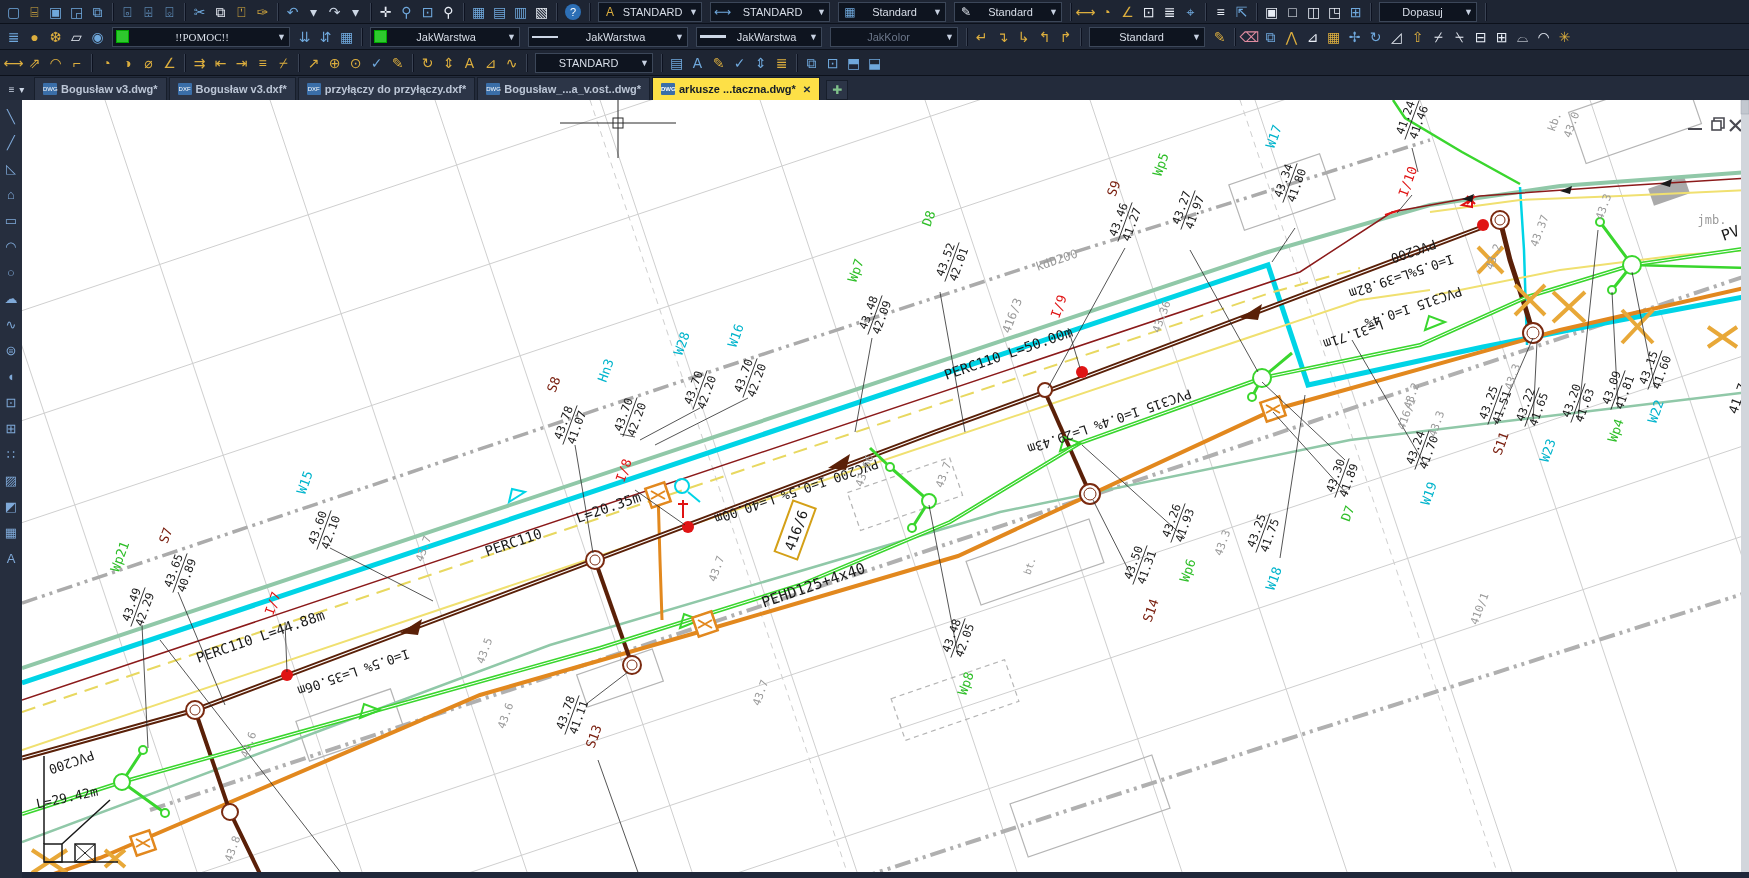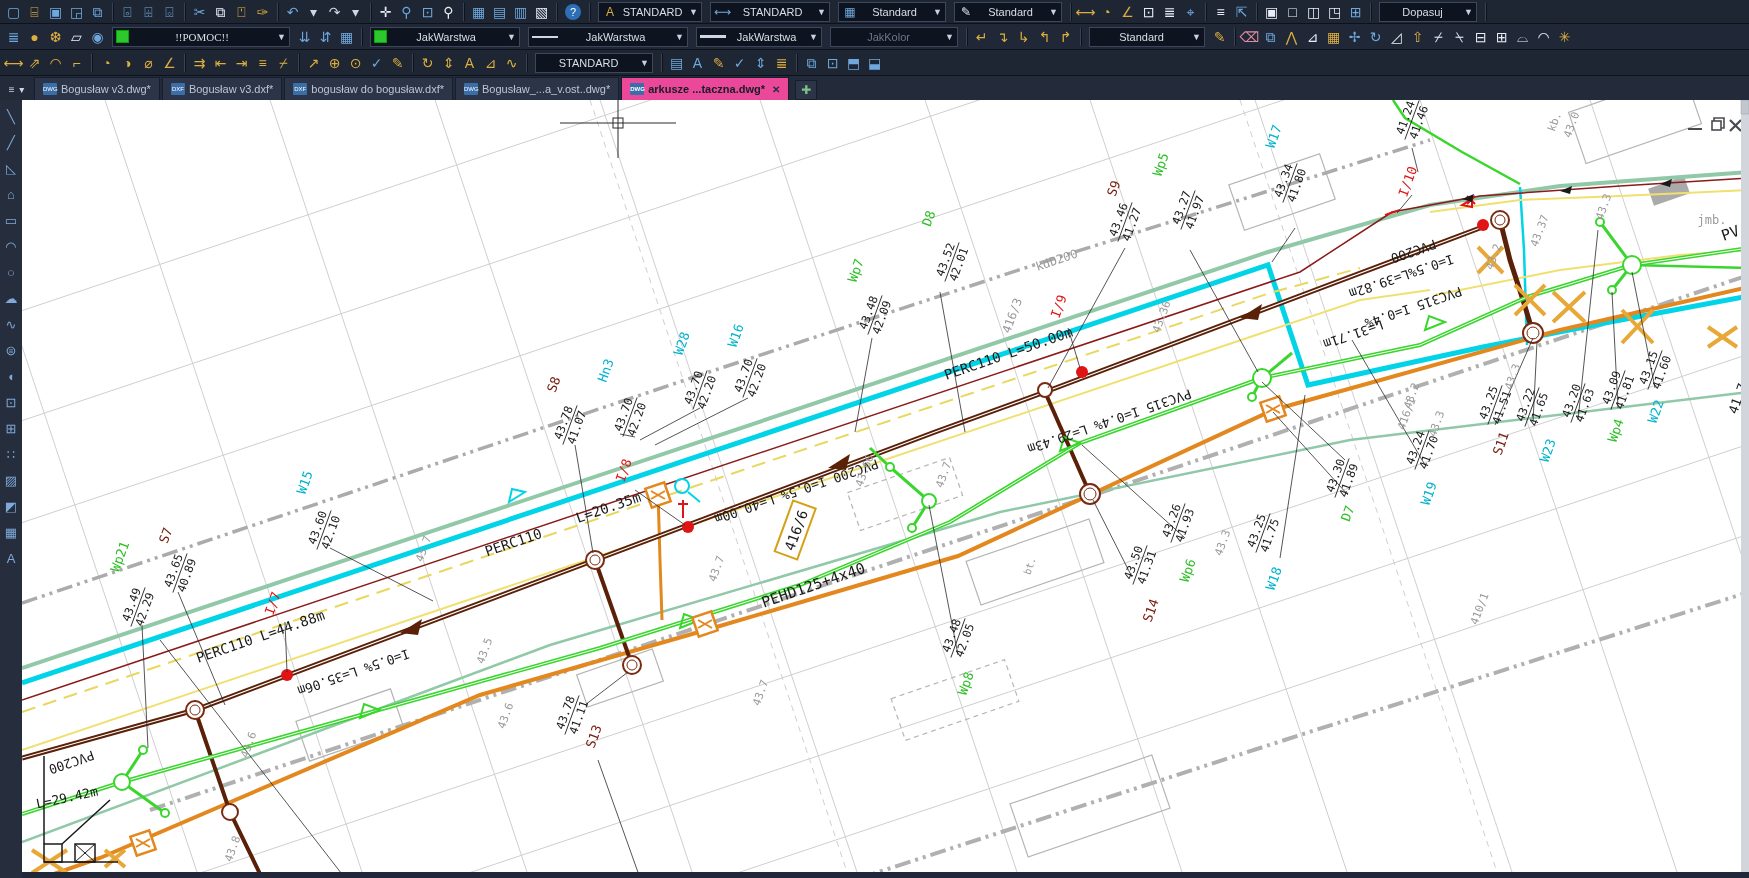--- a/index.html
+++ b/index.html
@@ -19,23 +19,23 @@
   .combo .caret{color:#c8d2e2;font-size:9px;padding-left:2px;}
   .combo .cicon{font-size:12px;width:16px;text-align:center;}
   .combo.dis .cval{color:#6b7689;}
   .sw{display:inline-block;width:11px;height:11px;background:#2ec82e;border:1px solid #0a0;flex:0 0 auto;}
   .lnsw{display:inline-block;width:26px;height:2px;background:#cdd7e6;flex:0 0 auto;}
   .lnsw.thick{height:3px;}
   
   #tabbar{height:24px;background:#232b3b;display:flex;align-items:flex-end;border-bottom:1px solid #0c111b;}
   .tbmenu{width:34px;height:22px;display:flex;align-items:center;justify-content:center;color:#cdd7e6;font-size:10px;letter-spacing:1px;}
   .tab{height:22px;display:flex;align-items:center;background:#2c3547;color:#bcc6d6;font-size:11px;padding:0 8px;margin-right:2px;border:1px solid #171e2b;border-bottom:none;max-width:210px;cursor:default;}
-  .tab.active{background:#ec4899;color:#131c28;font-weight:bold;}
+  .tab.active{background:#fde047;color:#131c28;font-weight:bold;}
   .tab .fic{display:inline-block;width:14px;height:12px;background:#3a6ea8;color:#fff;font-size:6px;line-height:12px;text-align:center;margin-right:4px;border-radius:1px;flex:0 0 auto;}
-  .tab .tx{overflow:hidden;text-overflow:ellipsis;white-space:nowrap;}
+  .tab .tx{overflow:hidden;text-overflow:ellipsis;white-space:nowrap;font-weight:bold;}
   .tab .cls{margin-left:7px;font-size:10px;color:#22303e;font-weight:bold;}
   .newtab{width:20px;height:18px;background:#2c3547;color:#7fc08a;text-align:center;line-height:18px;font-size:12px;margin-left:4px;border:1px solid #171e2b;}
   
   #workspace{position:absolute;top:100px;left:0;right:0;bottom:0;}
   #drawbar{position:absolute;left:0;top:0;width:22px;height:778px;background:#262e3e;display:flex;flex-direction:column;align-items:center;padding-top:4px;box-sizing:border-box;}
   #drawbar .ic{width:20px;height:26px;line-height:26px;font-size:13px;color:#7fa9d8;}
   #canvas{position:absolute;left:22px;top:0;width:1727px;height:778px;background:#fff;}
   svg text{font-family:"DejaVu Sans Mono",monospace;}
 </style>
 </head>
@@ -233,21 +233,21 @@
       <div class="tab">
         <span class="fic">DWG</span>
         <span class="tx">Bogusław v3.dwg*</span>
       </div>
       <div class="tab">
         <span class="fic">DXF</span>
         <span class="tx">Bogusław v3.dxf*</span>
       </div>
       <div class="tab">
         <span class="fic">DXF</span>
-        <span class="tx">bogusław do bogusław.dxf*</span>
+        <span class="tx">przyłączy do przyłączy.dxf*</span>
       </div>
       <div class="tab">
         <span class="fic">DWG</span>
         <span class="tx">Bogusław_...a_v.ost..dwg*</span>
       </div>
       <div class="tab active">
         <span class="fic">DWG</span>
         <span class="tx">arkusze ...taczna.dwg*</span>
         <span class="cls">✕</span>
       </div>

